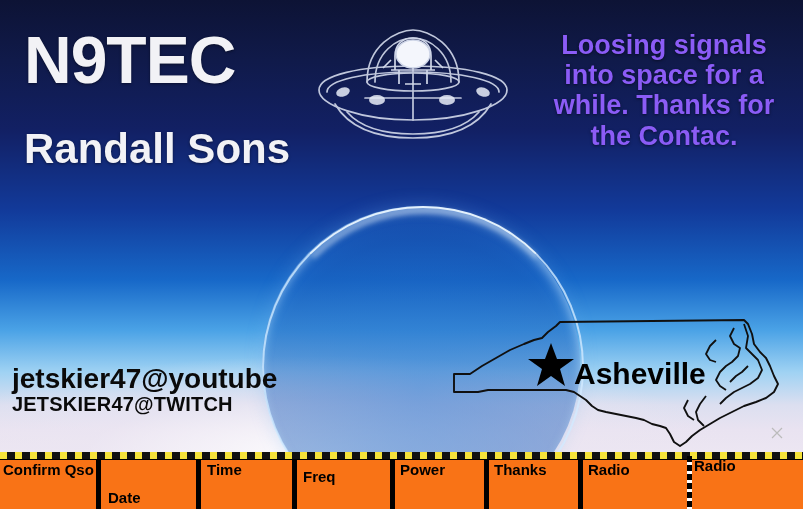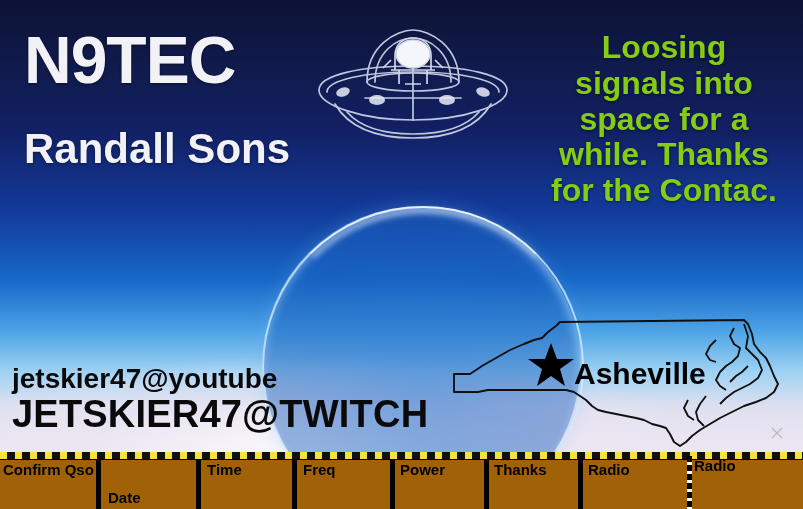--- a/index.html
+++ b/index.html
@@ -115,38 +115,38 @@
     text-shadow: 0 1px 3px rgba(0,0,0,0.45);
   }
 
   
   .message {
     position: absolute;
     left: 551px;
     top: 30px;
     width: 226px;
     text-align: center;
-    font-size: 32px;
+    font-size: 27px;
     font-weight: bold;
     line-height: 1.12;
-    color: #84cc16;
+    color: #8b5cf6;
     text-shadow: 0 1px 3px rgba(0,0,0,0.5);
   }
 
   
   .contact {
     position: absolute;
     left: 12px;
     top: 364px;
     color: #0a0a0a;
     font-weight: bold;
     line-height: 1.08;
   }
   .contact .l1 { font-size: 28px; display: block; }
-  .contact .l2 { font-size: 38px; display: block; letter-spacing: 0.2px; }
+  .contact .l2 { font-size: 20px; display: block; letter-spacing: 0.2px; }
 
   
   .ufo {
     position: absolute;
     left: 305px;
     top: 12px;
     width: 215px;
     height: 130px;
   }
 
@@ -187,21 +187,21 @@
         #111111 7px, #111111 14px);
   }
 
   
   .table {
     position: absolute;
     left: 0;
     top: 452px;
     width: 803px;
     height: 57px;
-    background: #a16207;
+    background: #f97316;
   }
   .table-top {
     position: absolute;
     left: 0; top: 0;
     width: 803px; height: 7px;
     background:
       repeating-linear-gradient(to right,
         #f5e23a 0px, #f5e23a 7px,
         #111111 7px, #111111 15px);
     border-bottom: 1px solid #000;
@@ -326,20 +326,20 @@
     <div class="divider" style="left:196px;"></div>
     <div class="divider" style="left:292px;"></div>
     <div class="divider" style="left:390px;"></div>
     <div class="divider" style="left:484px;"></div>
     <div class="divider" style="left:578px;"></div>
     <div class="divider dashed" style="left:687px; top:4px; height:53px;"></div>
 
     <div class="cell-label" style="left:3px;">Confirm Qso</div>
     <div class="cell-label" style="left:108px;margin-top:28px;">Date</div>
     <div class="cell-label" style="left:207px;">Time</div>
-    <div class="cell-label" style="left:303px;">Freq</div>
+    <div class="cell-label" style="left:303px;margin-top:7px;">Freq</div>
     <div class="cell-label" style="left:400px;">Power</div>
     <div class="cell-label" style="left:494px;">Thanks</div>
     <div class="cell-label" style="left:588px;">Radio</div>
     <div class="cell-label" style="left:694px; top:5px;">Radio</div>
   </div>
 
 </div>
 
 </body></html>

